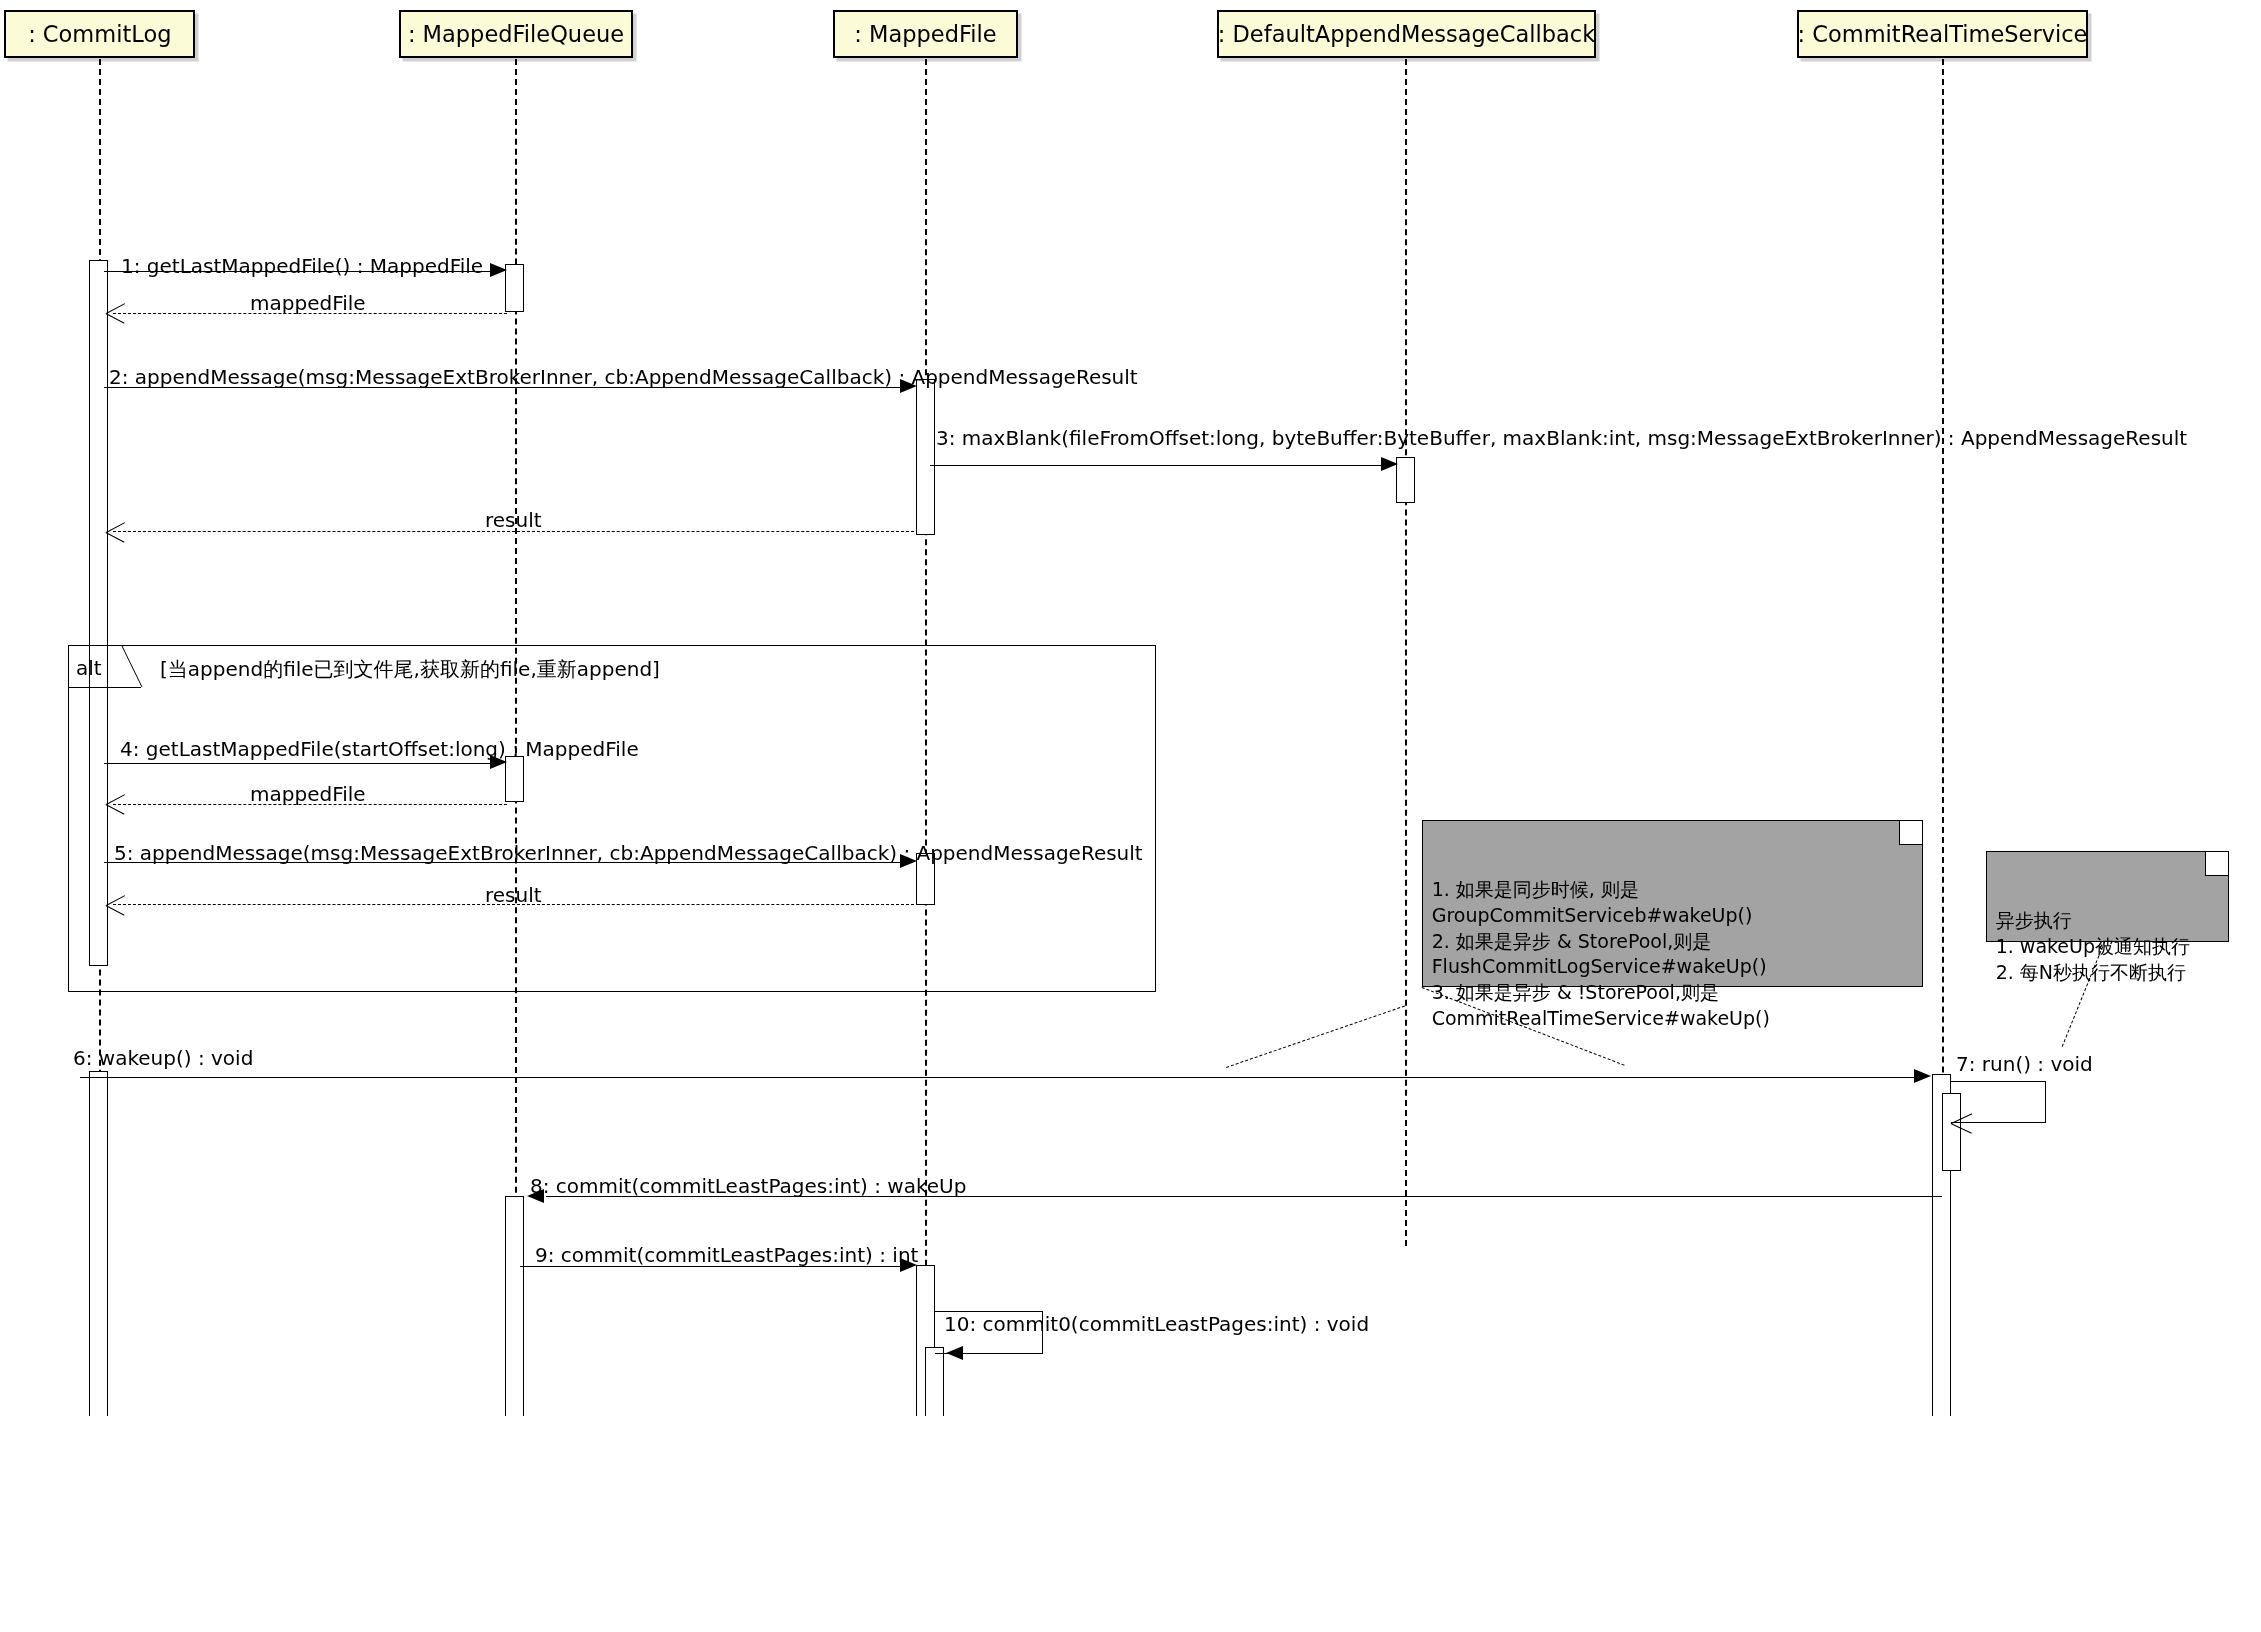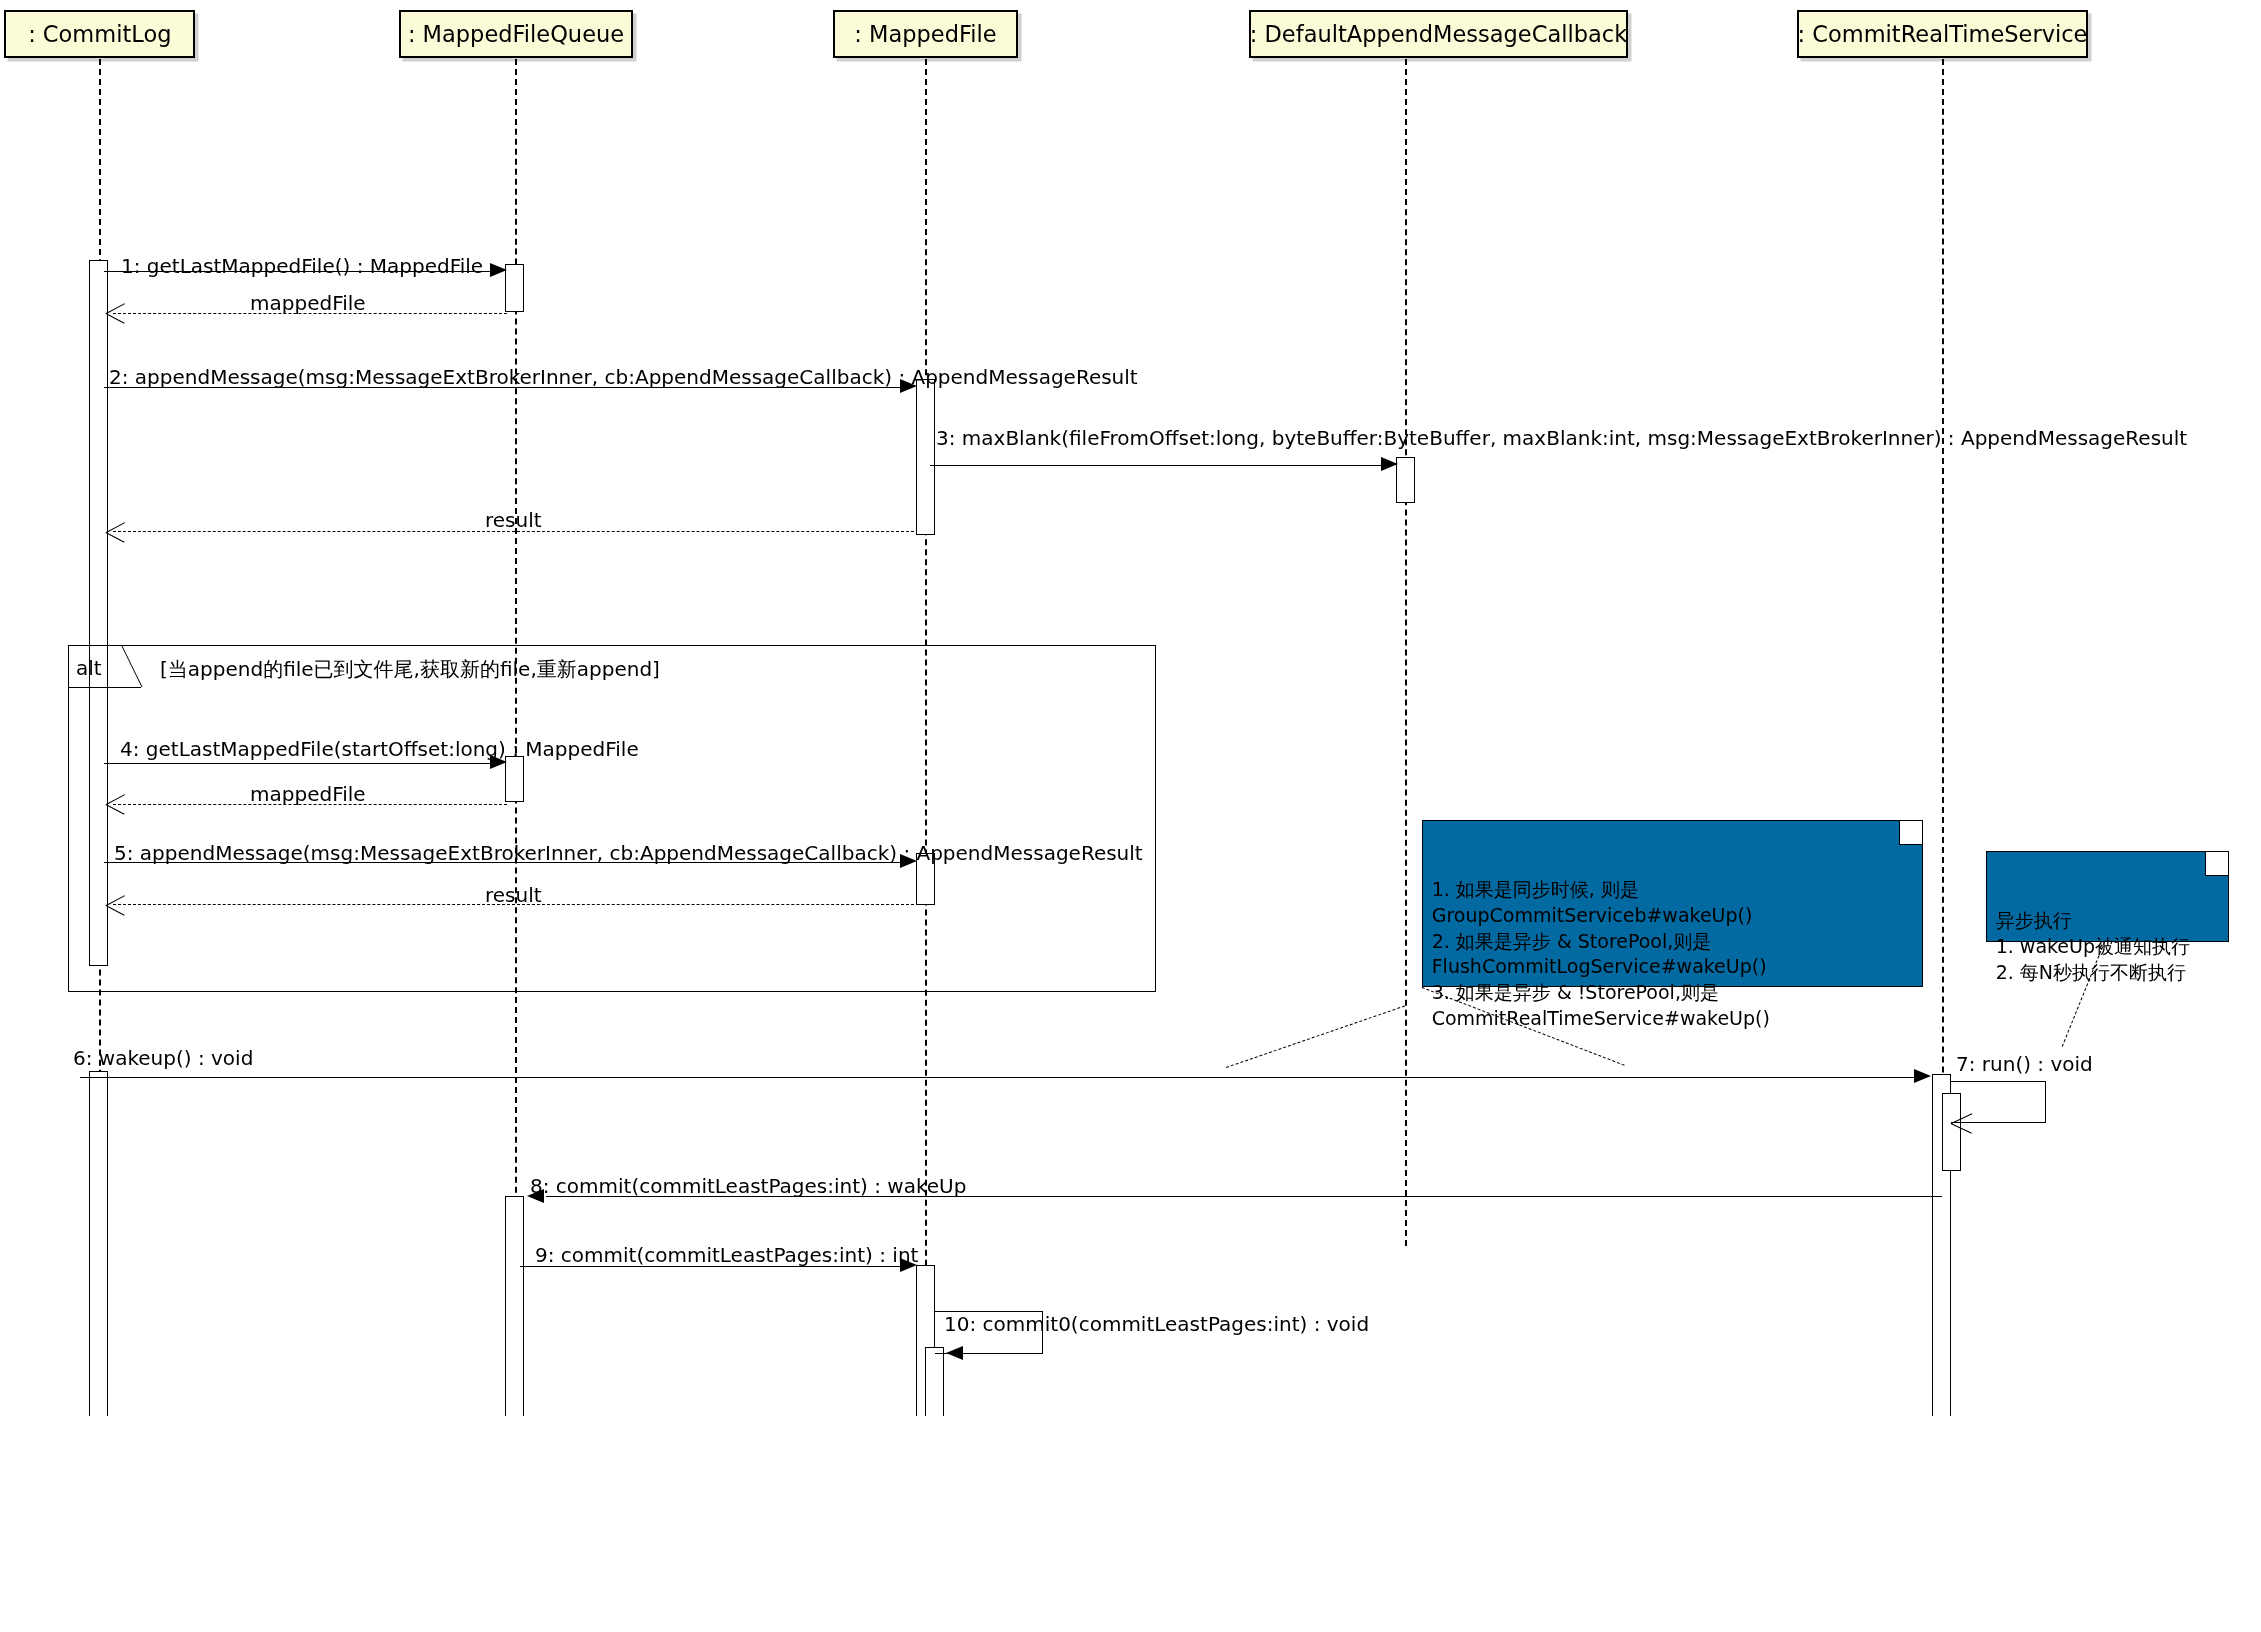--- a/index.html
+++ b/index.html
@@ -69,21 +69,21 @@
   }
   .fragtab-clip{
     position:absolute;border-right:1.7px solid #000;
     transform-origin:top right;
   }
   .fragtab-label{position:absolute;font-size:20px;color:#000;}
   .fragcond{position:absolute;font-size:20px;color:#000;white-space:nowrap;}
 
   
   .note{
-    position:absolute;background:#0369a1;border:1.7px solid #000;
+    position:absolute;background:#a3a3a3;border:1.7px solid #000;
     box-sizing:border-box;font-size:19px;line-height:1.35;color:#000;
     padding:5.2px 8.7px;white-space:pre-line;
   }
   .note .fold{
     position:absolute;top:0;right:0;width:22.5px;height:22.5px;
     background:#fff;border-left:1.7px solid #000;border-bottom:1.7px solid #000;
     transform:none;
   }
   .noteline{position:absolute;height:0;border-top:1.7px dashed #000;transform-origin:0 0;}
 </style>
@@ -100,21 +100,21 @@
 
   <div class="participant" style="left:4.3px;    top:9.5px; width:191px; height:48px;">
     <span>: CommitLog</span>
   </div>
   <div class="participant" style="left:399px;  top:9.5px; width:234px; height:48px;">
     <span>: MappedFileQueue</span>
   </div>
   <div class="participant" style="left:833px;  top:9.5px; width:185px; height:48px;">
     <span>: MappedFile</span>
   </div>
-  <div class="participant" style="left:1217px; top:9.5px; width:379px; height:48px;margin-left:32px;">
+  <div class="participant" style="left:1217px; top:9.5px; width:379px; height:48px;">
     <span>: DefaultAppendMessageCallback</span>
   </div>
   <div class="participant" style="left:1797px; top:9.5px; width:291px; height:48px;">
     <span>: CommitRealTimeService</span>
   </div>
 
   <div class="act" style="left:89px; top:260px; width:19px; height:706px;"></div>
 
   <div class="act" style="left:89px; top:1071px; width:19px; height:527px;"></div>
 

